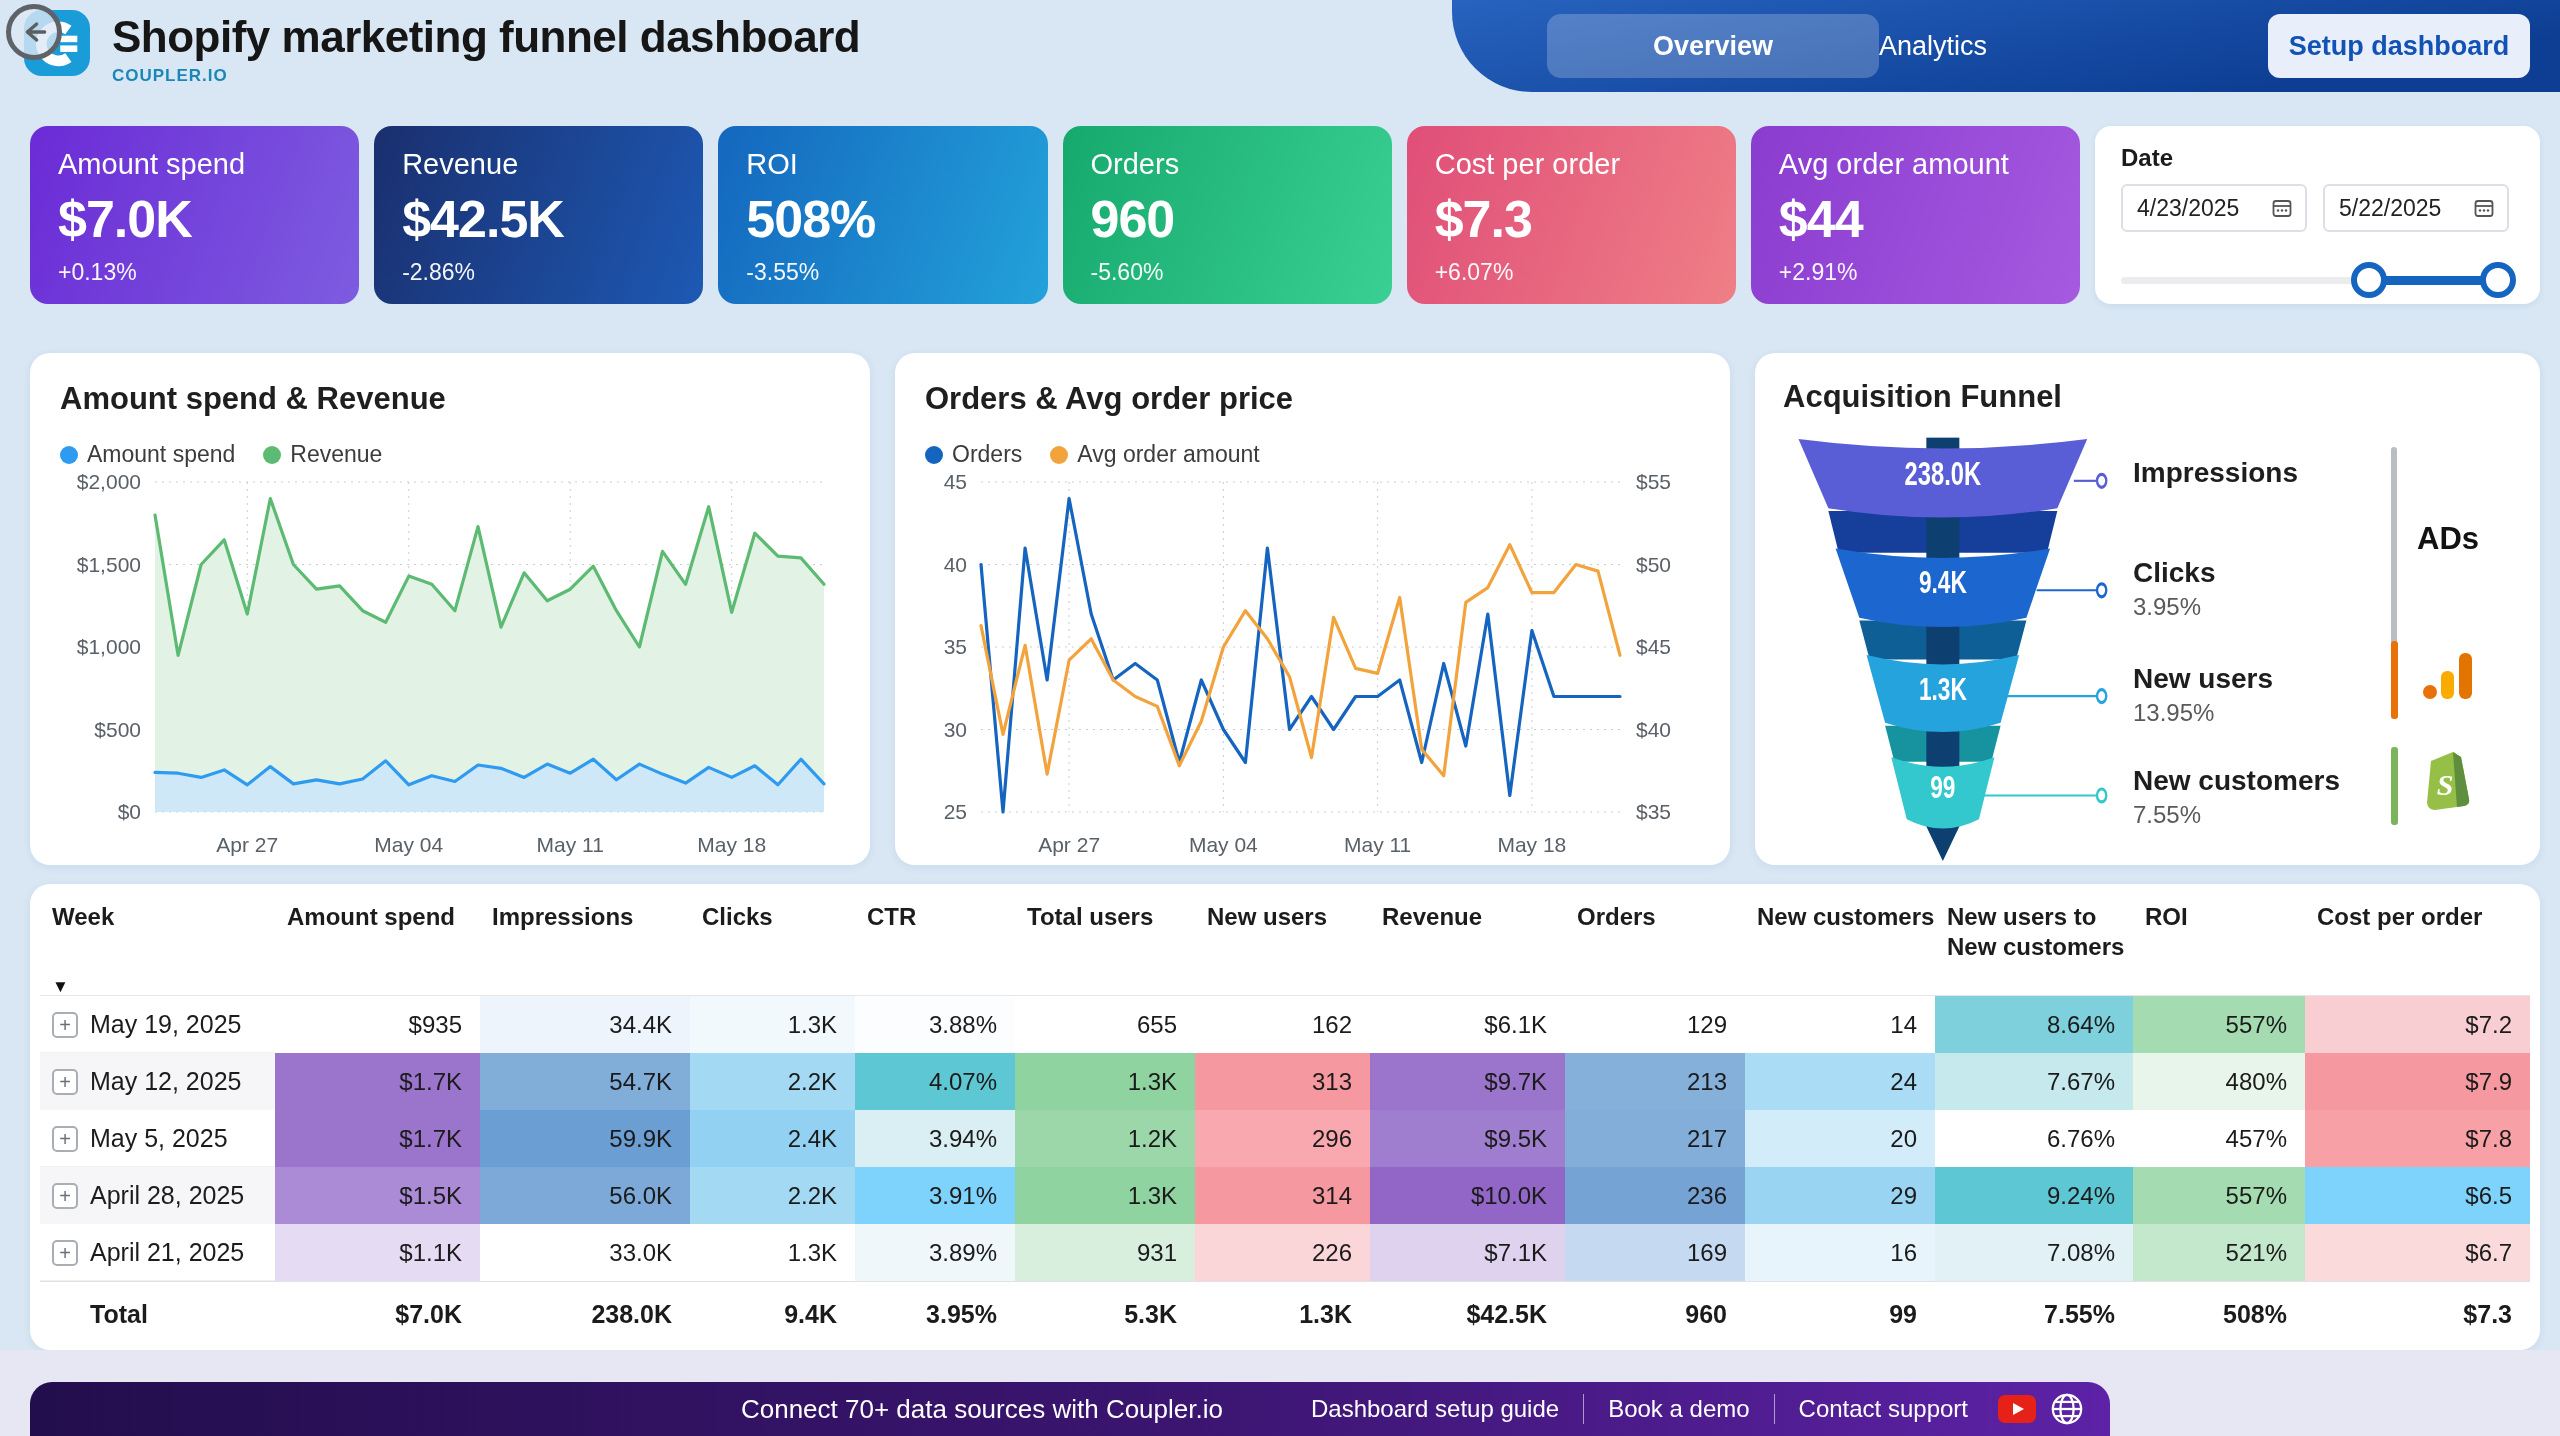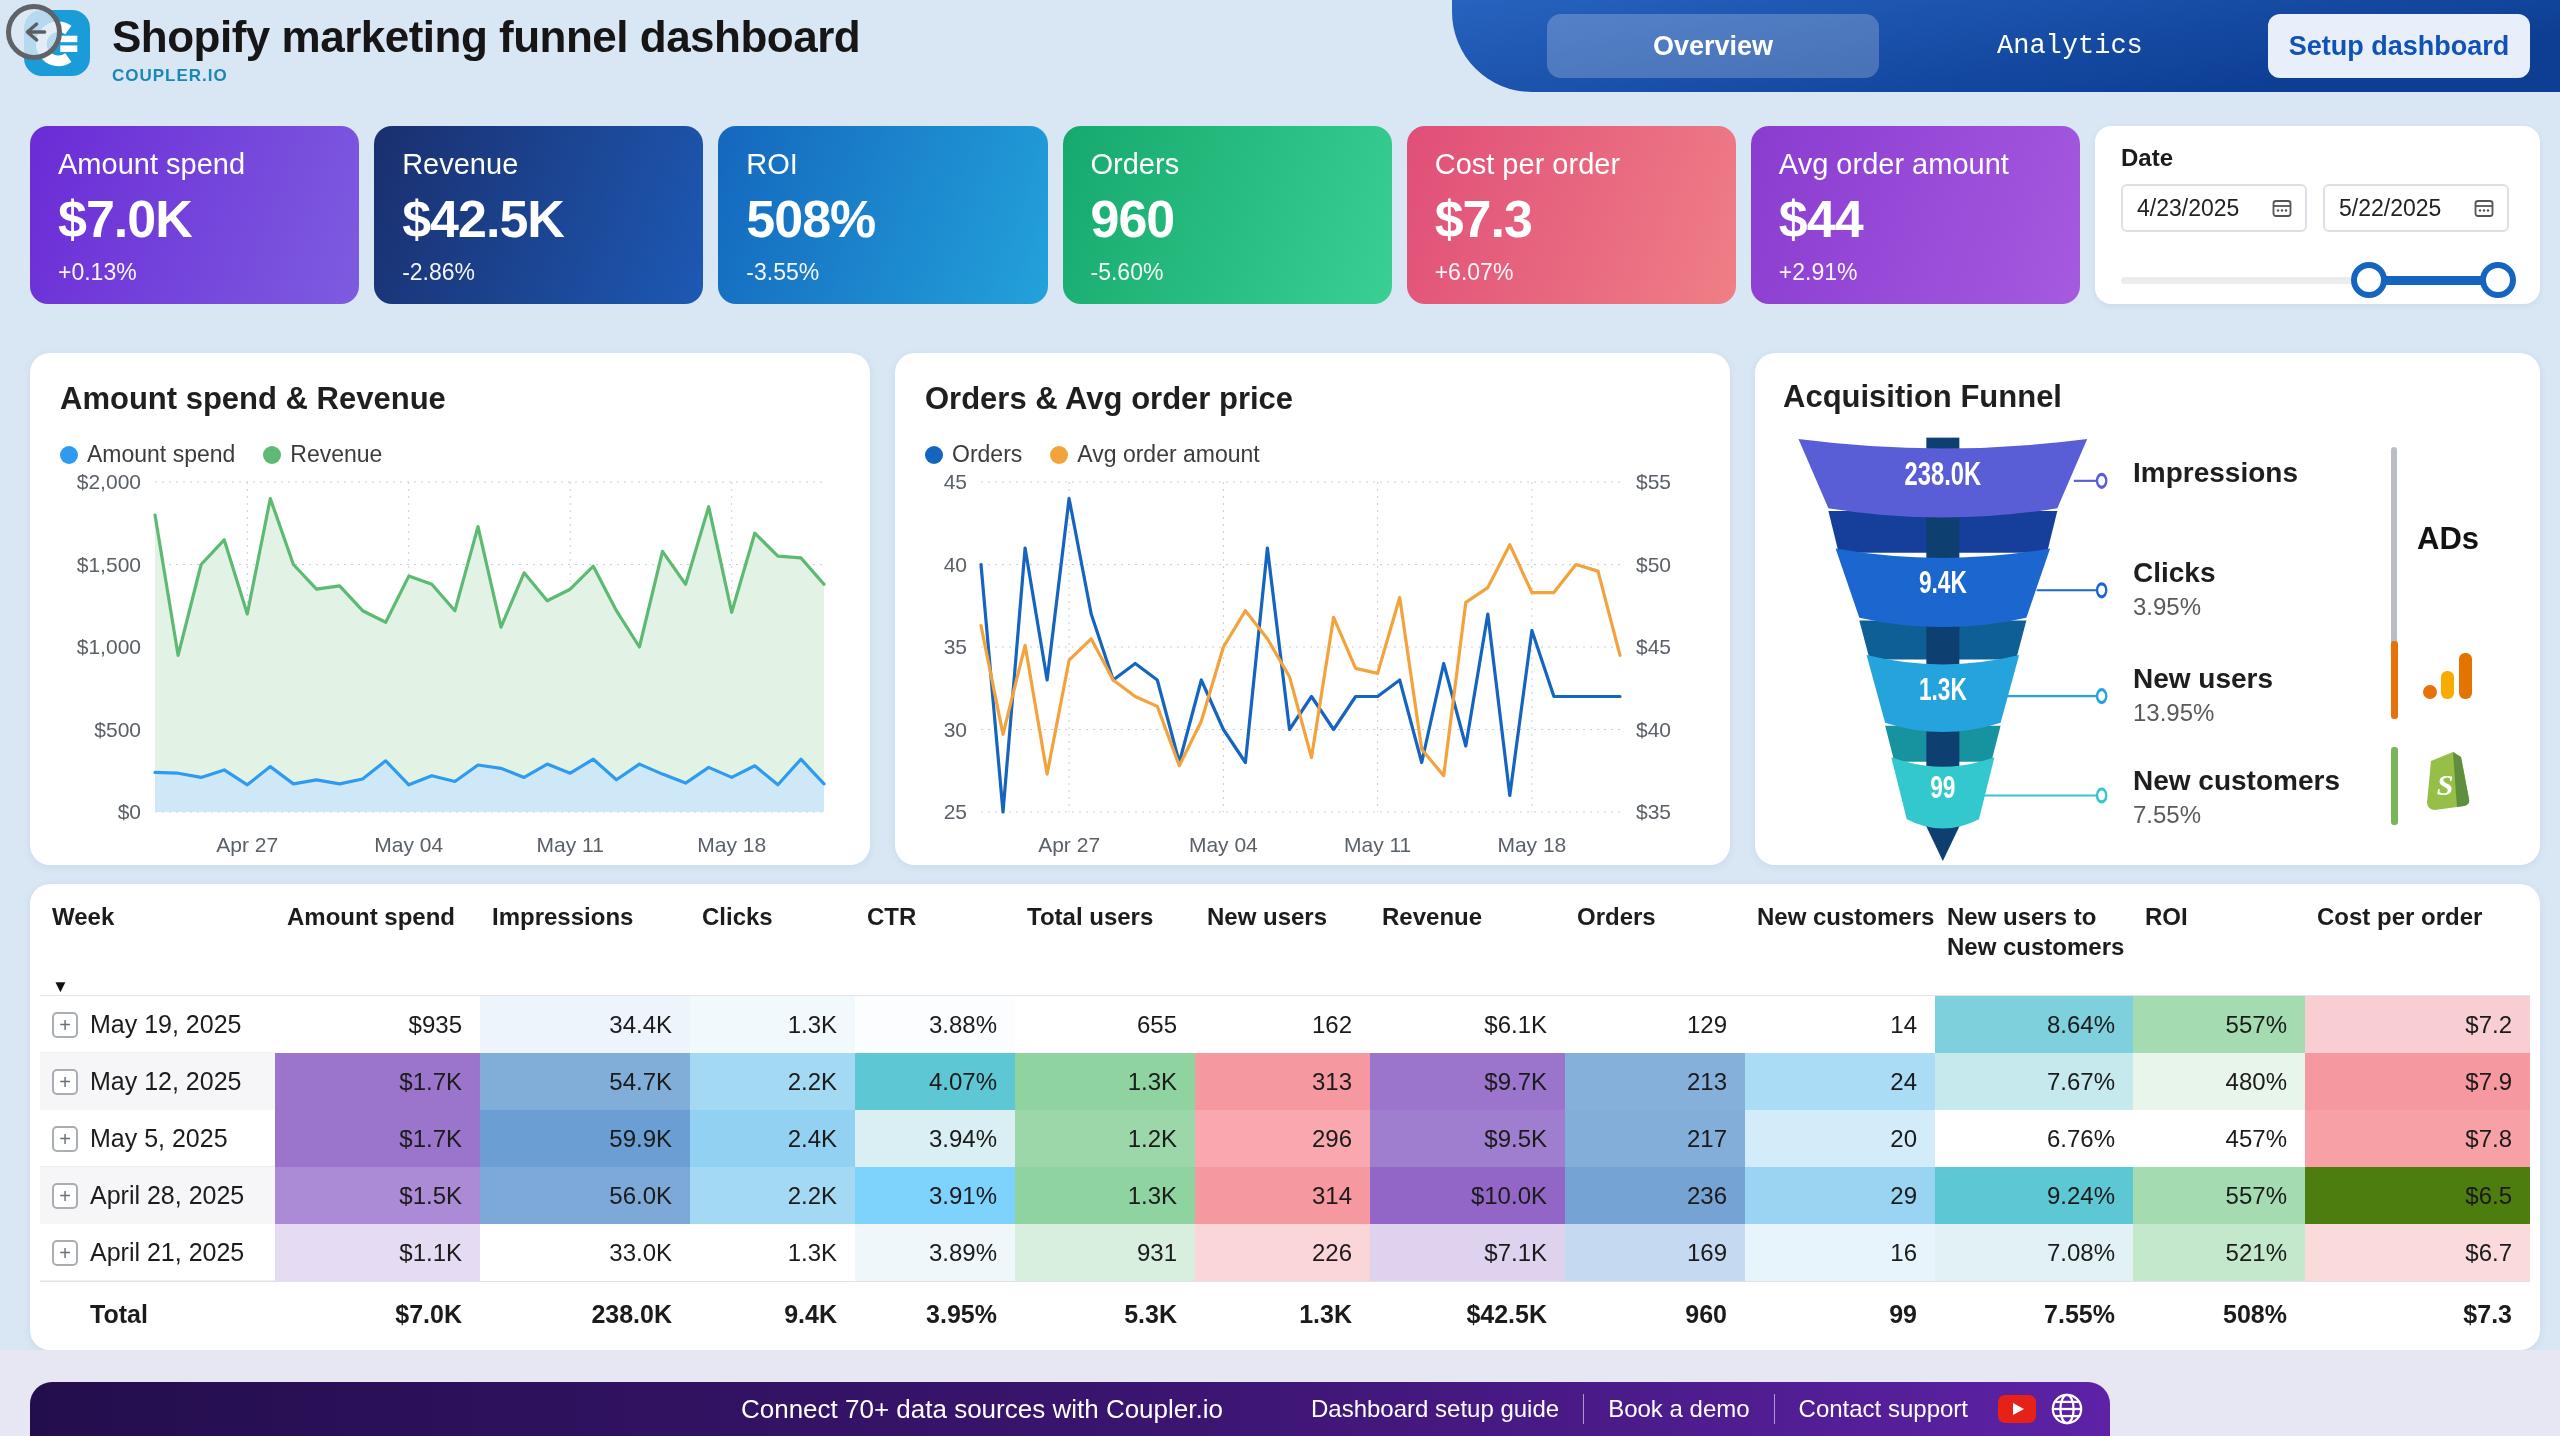--- a/index.html
+++ b/index.html
@@ -14,21 +14,21 @@
                  border:5px solid #5f6368; background:#dde9f5cc; display:flex; align-items:center; justify-content:center; z-index:3; }
   .title-block { position:absolute; left:112px; top:12px; }
   .page-title { font-size:44px; font-weight:700; color:#161616; letter-spacing:-0.5px; }
   .brand { font-size:17px; font-weight:700; color:#1a87b5; letter-spacing:1px; margin-top:4px; }
 
   .nav-shape { position:absolute; right:0; top:0; width:1108px; height:92px;
                background:linear-gradient(170deg,#2763bf 0%, #0d3e94 80%);
                border-radius:0 0 0 80px; display:flex; align-items:center; padding-left:95px; }
   .tab-pill { width:332px; height:64px; border-radius:14px; background:rgba(255,255,255,0.22);
               display:flex; align-items:center; justify-content:center; color:#fff; font-size:27px; font-weight:600; cursor:pointer; }
-  .tab-plain { margin-left:118px; color:#fff; font-size:27px; font-weight:500; cursor:pointer;font-family:Liberation Mono, monospace; }
+  .tab-plain { color:#fff; font-size:27px; font-weight:500; cursor:pointer; }
   .setup-btn { margin-left:auto; margin-right:30px; width:262px; height:64px; border-radius:12px;
                background:#e9eefb; color:#1153b4; font-size:27px; font-weight:700;
                display:flex; align-items:center; justify-content:center; cursor:pointer; }
 
   
   .kpi-row { position:absolute; top:126px; left:30px; width:2510px; height:178px; display:flex; gap:15px; }
   .kpi { flex:1; border-radius:18px; padding:22px 28px; color:#fff; display:flex; flex-direction:column; }
   .kpi .k-label { font-size:29px; font-weight:500; }
   .kpi .k-value { font-size:52px; font-weight:700; margin-top:8px; letter-spacing:-1px; }
   .kpi .k-delta { font-size:23px; margin-top:10px; opacity:0.95; }
@@ -415,21 +415,21 @@
           <div class="num-cell" style="background: rgb(124, 169, 215);">56.0K</div>
           <div class="num-cell" style="background: rgb(163, 217, 243);">2.2K</div>
           <div class="num-cell" style="background: #7dd3fc;">3.91%</div>
           <div class="num-cell" style="background: rgb(143, 211, 160);">1.3K</div>
           <div class="num-cell" style="background: rgb(246, 152, 159);">314</div>
           <div class="num-cell" style="background: rgb(145, 102, 198);">$10.0K</div>
           <div class="num-cell" style="background: rgb(116, 163, 212);">236</div>
           <div class="num-cell" style="background: rgb(153, 212, 242);">29</div>
           <div class="num-cell" style="background: rgb(94, 199, 212);">9.24%</div>
           <div class="num-cell" style="background: rgb(164, 219, 176);">557%</div>
-          <div class="num-cell" style="background: #4d7c0f;">$6.5</div>
+          <div class="num-cell" style="background: #7dd3fc;">$6.5</div>
         </div>
         <div class="tgrid trow">
           <div class="week-cell">
             <span class="expand-box">+</span>
             <span>April 21, 2025</span>
           </div>
           <div class="num-cell" style="background: rgb(229, 220, 243);">$1.1K</div>
           <div class="num-cell" style="background: rgb(255, 255, 255);">33.0K</div>
           <div class="num-cell" style="background: rgb(255, 255, 255);">1.3K</div>
           <div class="num-cell" style="background: rgb(239, 247, 250);">3.89%</div>

